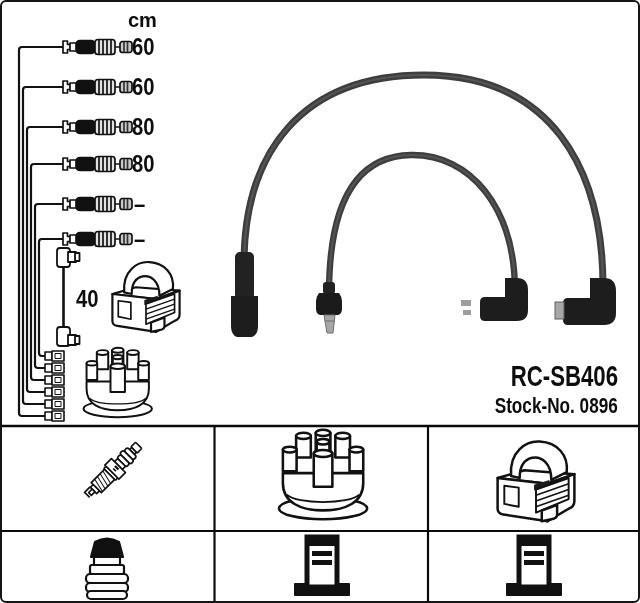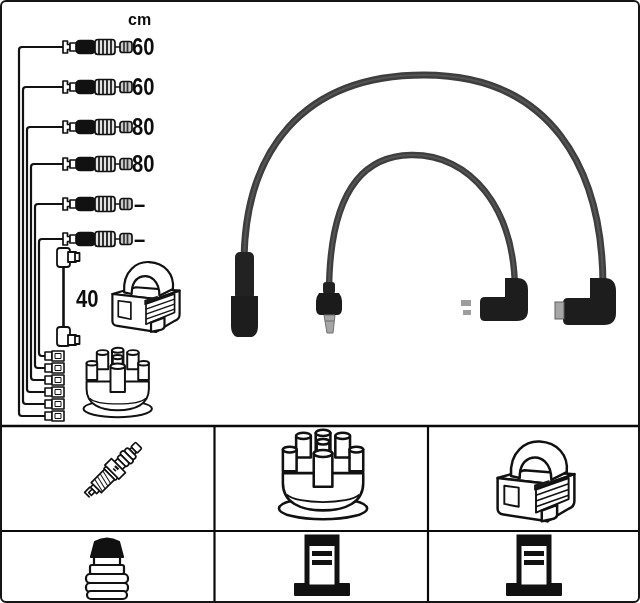--- a/index.html
+++ b/index.html
@@ -3,21 +3,21 @@
 <meta charset="utf-8">
 <style>
   html,body{margin:0;padding:0;background:#fff;}
   .frame{
     position:relative;width:640px;height:603px;box-sizing:border-box;
     background:#fff;border:2px solid #151515;border-radius:6px;overflow:hidden;
     font-family:"Liberation Sans",sans-serif;
   }
   .art{position:absolute;left:0;top:0;}
   .lbl{position:absolute;font-weight:bold;color:#0d0d0d;white-space:nowrap;}
-  .unit{font-size:16px;line-height:20px;}
+  .unit{font-size:20px;line-height:20px;}
   .num{font-size:23px;line-height:26px;transform:scaleX(.88);transform-origin:0 50%;}
   .idblock{position:absolute;right:20px;top:359px;display:flex;flex-direction:column;align-items:flex-end;}
   .pn{font-size:30px;line-height:30px;font-weight:bold;color:#0d0d0d;transform:scaleX(.74);transform-origin:100% 50%;white-space:nowrap;}
   .stock{font-size:22px;line-height:24px;margin-top:3px;font-weight:bold;color:#0d0d0d;transform:scaleX(.78);transform-origin:100% 50%;white-space:nowrap;}
 </style>
 </head>
 <body>
 
 <div class="frame">
 
@@ -219,14 +219,21 @@
 
   <div class="lbl num" style="left:130px;top:32px;">60</div>
   <div class="lbl num" style="left:130px;top:72px;">60</div>
   <div class="lbl num" style="left:130px;top:112px;">80</div>
   <div class="lbl num" style="left:130px;top:149px;">80</div>
   <div class="lbl num" style="left:132px;top:189px;">–</div>
   <div class="lbl num" style="left:132px;top:224px;">–</div>
 
   <div class="lbl num" style="left:74px;top:284px;">40</div>
 
+  <div class="idblock">
+    <div class="pn">RC-SB406</div>
+    <div class="stock">
+      <span>Stock-No.</span>
+      <span>0896</span>
+    </div>
+  </div>
 
 </div>
 
 </body></html>

